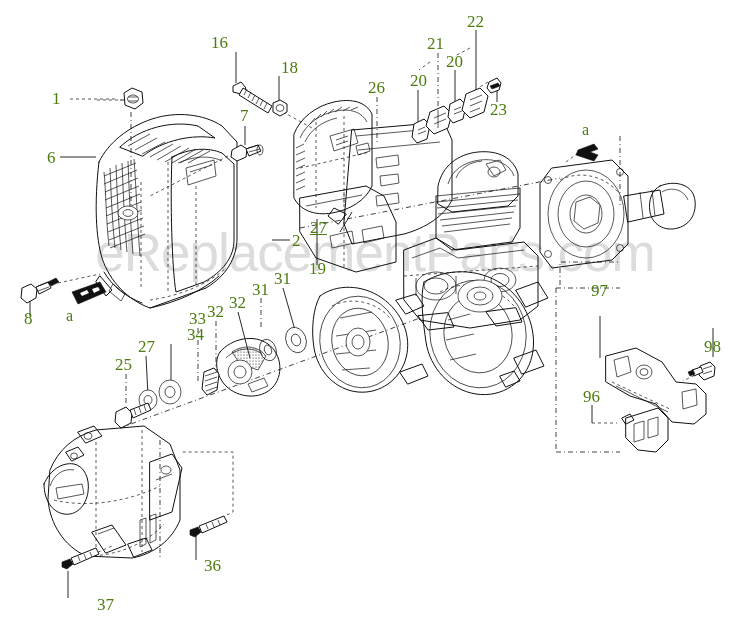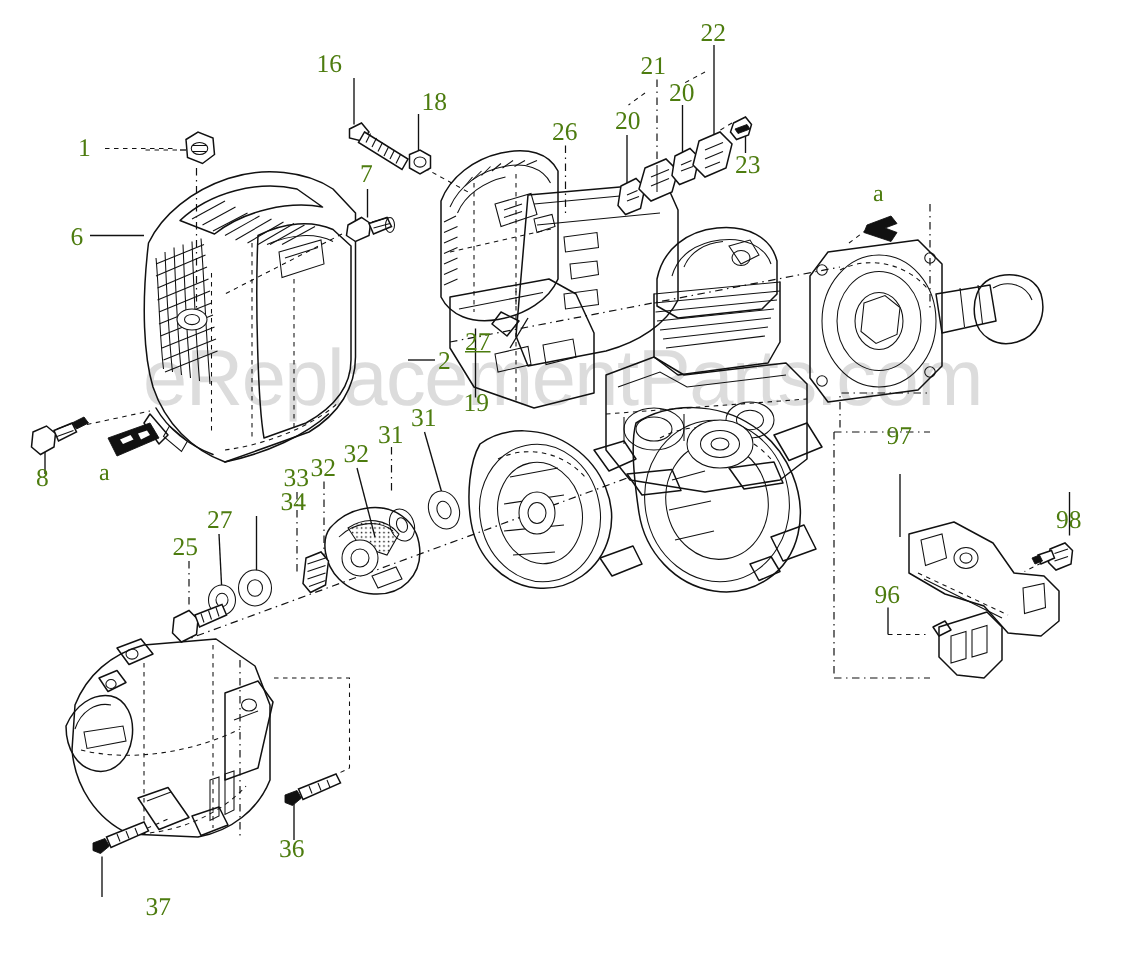--- a/index.html
+++ b/index.html
@@ -613,21 +613,21 @@
   <div class="callout" style="left:310px;top:219px;text-decoration:underline;">27</div>
   <div class="callout" style="left:292px;top:232px;">2</div>
   <div class="callout" style="left:274px;top:270px;">31</div>
   <div class="callout" style="left:252px;top:281px;">31</div>
   <div class="callout" style="left:229px;top:294px;">32</div>
   <div class="callout" style="left:207px;top:303px;">32</div>
   <div class="callout" style="left:189px;top:310px;">33</div>
   <div class="callout" style="left:163px;top:326px;margin-left:24px;">34</div>
   <div class="callout" style="left:138px;top:338px;">27</div>
   <div class="callout" style="left:115px;top:356px;">25</div>
-  <div class="callout" style="left:186px;top:557px;">36</div>
+  <div class="callout" style="left:204px;top:557px;">36</div>
   <div class="callout" style="left:57px;top:596px;margin-left:40px;">37</div>
   <div class="callout" style="left:583px;top:388px;">96</div>
   <div class="callout" style="left:591px;top:282px;">97</div>
   <div class="callout" style="left:704px;top:310px;margin-top:28px;">98</div>
   <div class="callout letter" style="left:66px;top:308px;">a</div>
   <div class="callout letter" style="left:582px;top:122px;">a</div>
 
 </div>
 
 </body></html>

